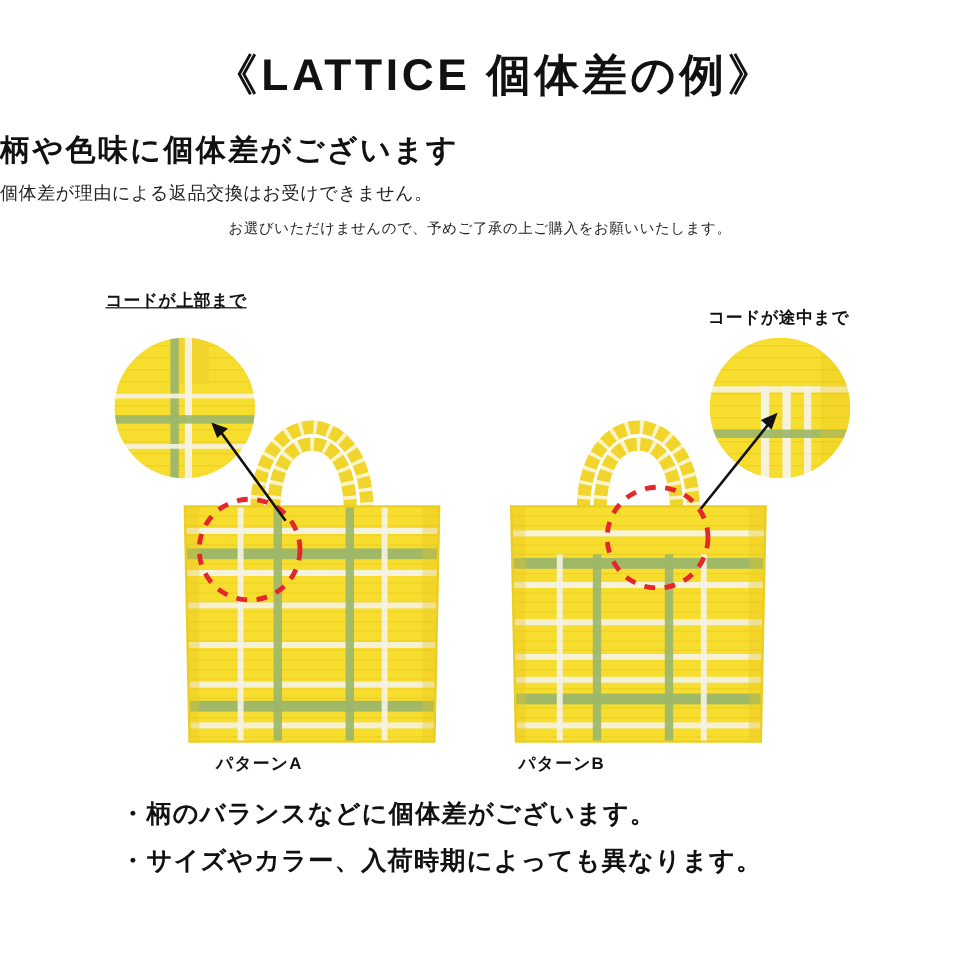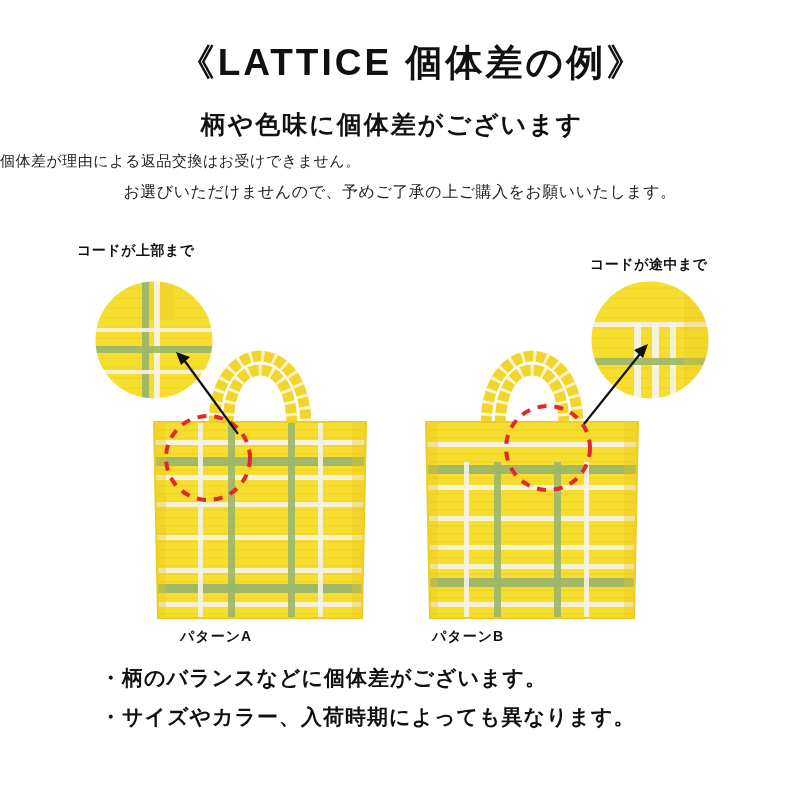--- a/index.html
+++ b/index.html
@@ -30,21 +30,20 @@
     font-size: 37px;
     font-weight: bold;
     letter-spacing: 3px;
     color: #111111;
   }
   .subtitle {
     position: absolute;
     top: 108px;
     left: 0;
     width: 784px;
-    text-align: center;
     font-size: 25px;
     font-weight: bold;
     letter-spacing: 2px;
     color: #111111;
   }
   .note1 {
     position: absolute;
     top: 152px;
     left: 0;
     width: 800px;
@@ -52,35 +51,35 @@
     font-size: 15px;
     letter-spacing: 0.5px;
     color: #222222;
   }
   .note2 {
     position: absolute;
     top: 182px;
     left: 0;
     width: 800px;
     text-align: center;
-    font-size: 16px;
+    font-size: 12px;
     letter-spacing: 0.5px;
     color: #222222;
   }
 
   
   .callout-label {
     position: absolute;
     font-size: 14px;
     font-weight: bold;
     letter-spacing: 0.5px;
     color: #111111;
     white-space: nowrap;
   }
-  .callout-label.left  { left: 77px;  top: 242px; }
+  .callout-label.left  { left: 88px;  top: 242px; text-decoration: underline; }
   .callout-label.right { left: 590px; top: 242px; margin-top: 14px; }
 
   
   .pattern-caption {
     position: absolute;
     font-size: 14px;
     font-weight: bold;
     letter-spacing: 1px;
     color: #111111;
     width: 160px;

